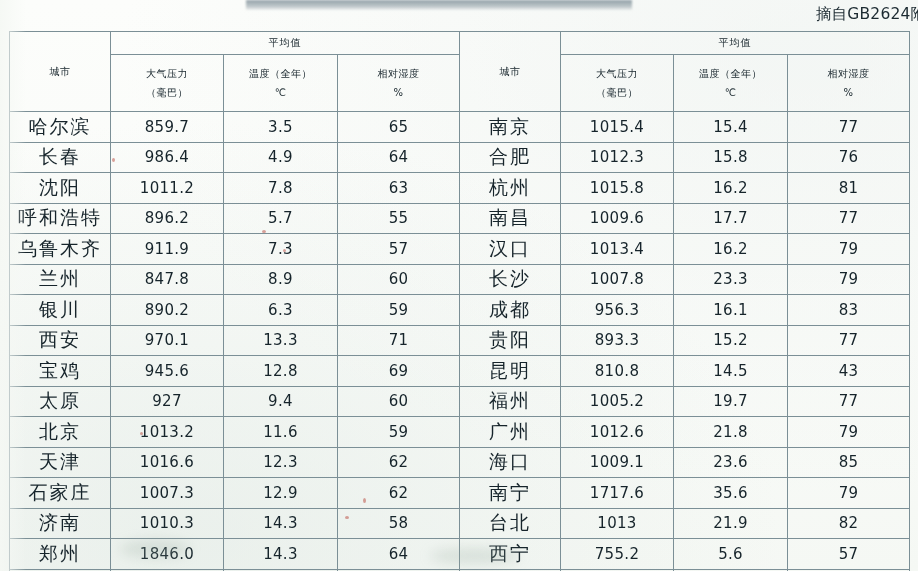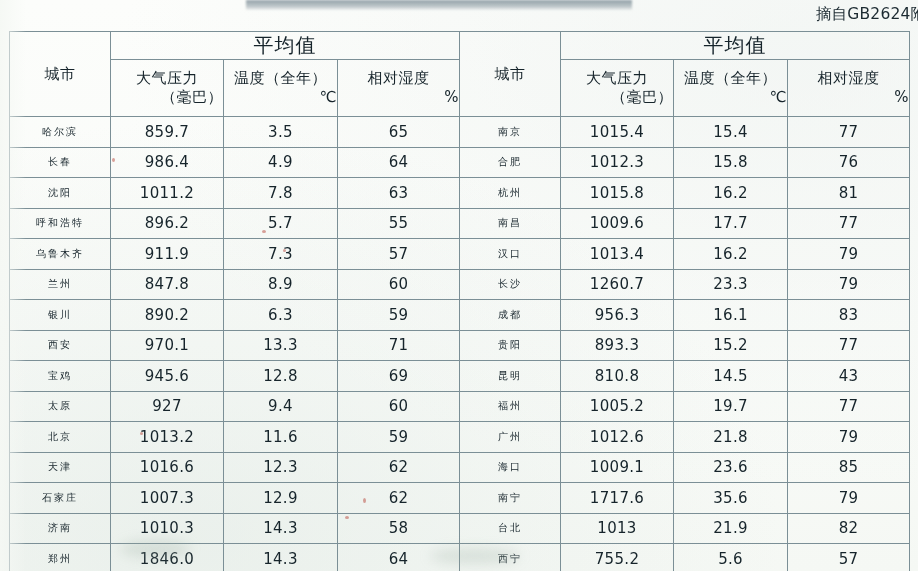--- a/index.html
+++ b/index.html
@@ -58,35 +58,34 @@
   table.data td, table.data th {
     border: 1px solid #7b8f96;
     padding: 0;
     text-align: center;
     vertical-align: middle;
     font-weight: normal;
     color: #16242b;
   }
   .hdr-group {
     height: 22px;
-    font-size: 20px;
+    font-size: 10px;
     letter-spacing: 1px;
   }
   .hdr-cell {
     height: 56px;
-    font-size: 15px;
+    font-size: 10px;
     line-height: 19px;
     letter-spacing: 0.5px;
   }
   .hdr-cell .l2 {
     display: block;
-    text-align: right;
   }
   td.city {
-    font-size: 10px;
+    font-size: 19px;
     letter-spacing: 2px;
     height: 29.5px;
   }
   td.num {
     font-size: 15px;
     letter-spacing: 0.3px;
     font-family: "DejaVu Sans", "Liberation Sans", sans-serif;
   }
   col.c-city { width: 101px; }
   col.c-press { width: 113px; }
@@ -223,21 +222,21 @@
             <td class="num">1013.4</td>
             <td class="num">16.2</td>
             <td class="num">79</td>
           </tr>
           <tr>
             <td class="city">兰州</td>
             <td class="num">847.8</td>
             <td class="num">8.9</td>
             <td class="num">60</td>
             <td class="city">长沙</td>
-            <td class="num">1260.7</td>
+            <td class="num">1007.8</td>
             <td class="num">23.3</td>
             <td class="num">79</td>
           </tr>
           <tr>
             <td class="city">银川</td>
             <td class="num">890.2</td>
             <td class="num">6.3</td>
             <td class="num">59</td>
             <td class="city">成都</td>
             <td class="num">956.3</td>

